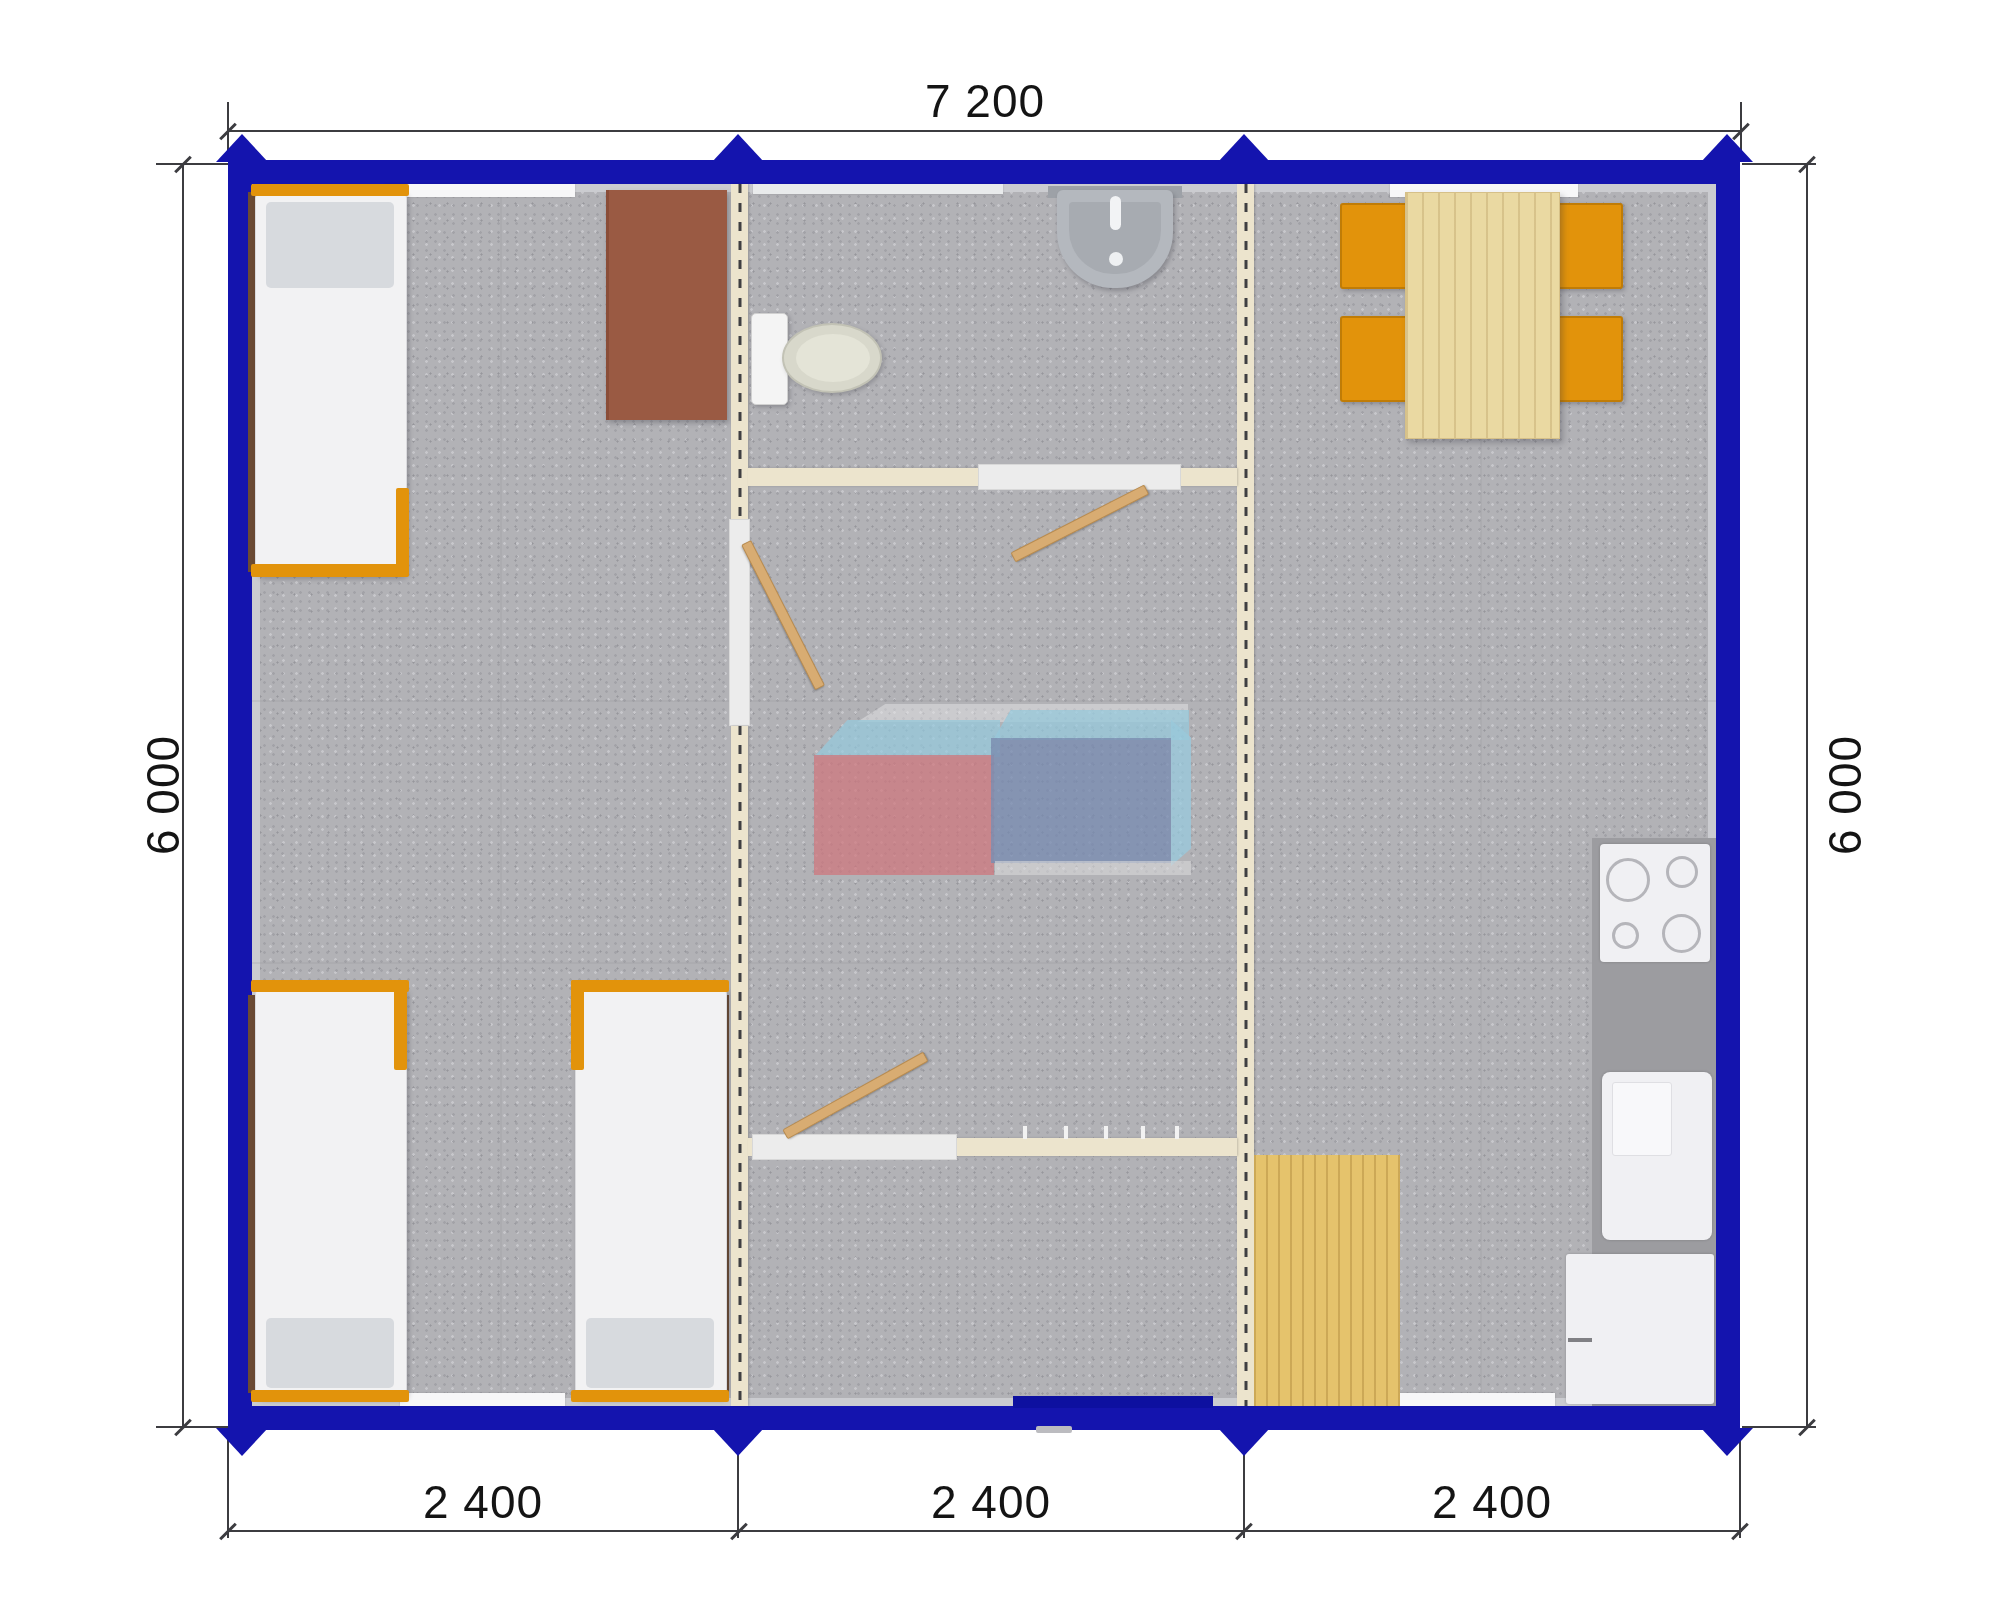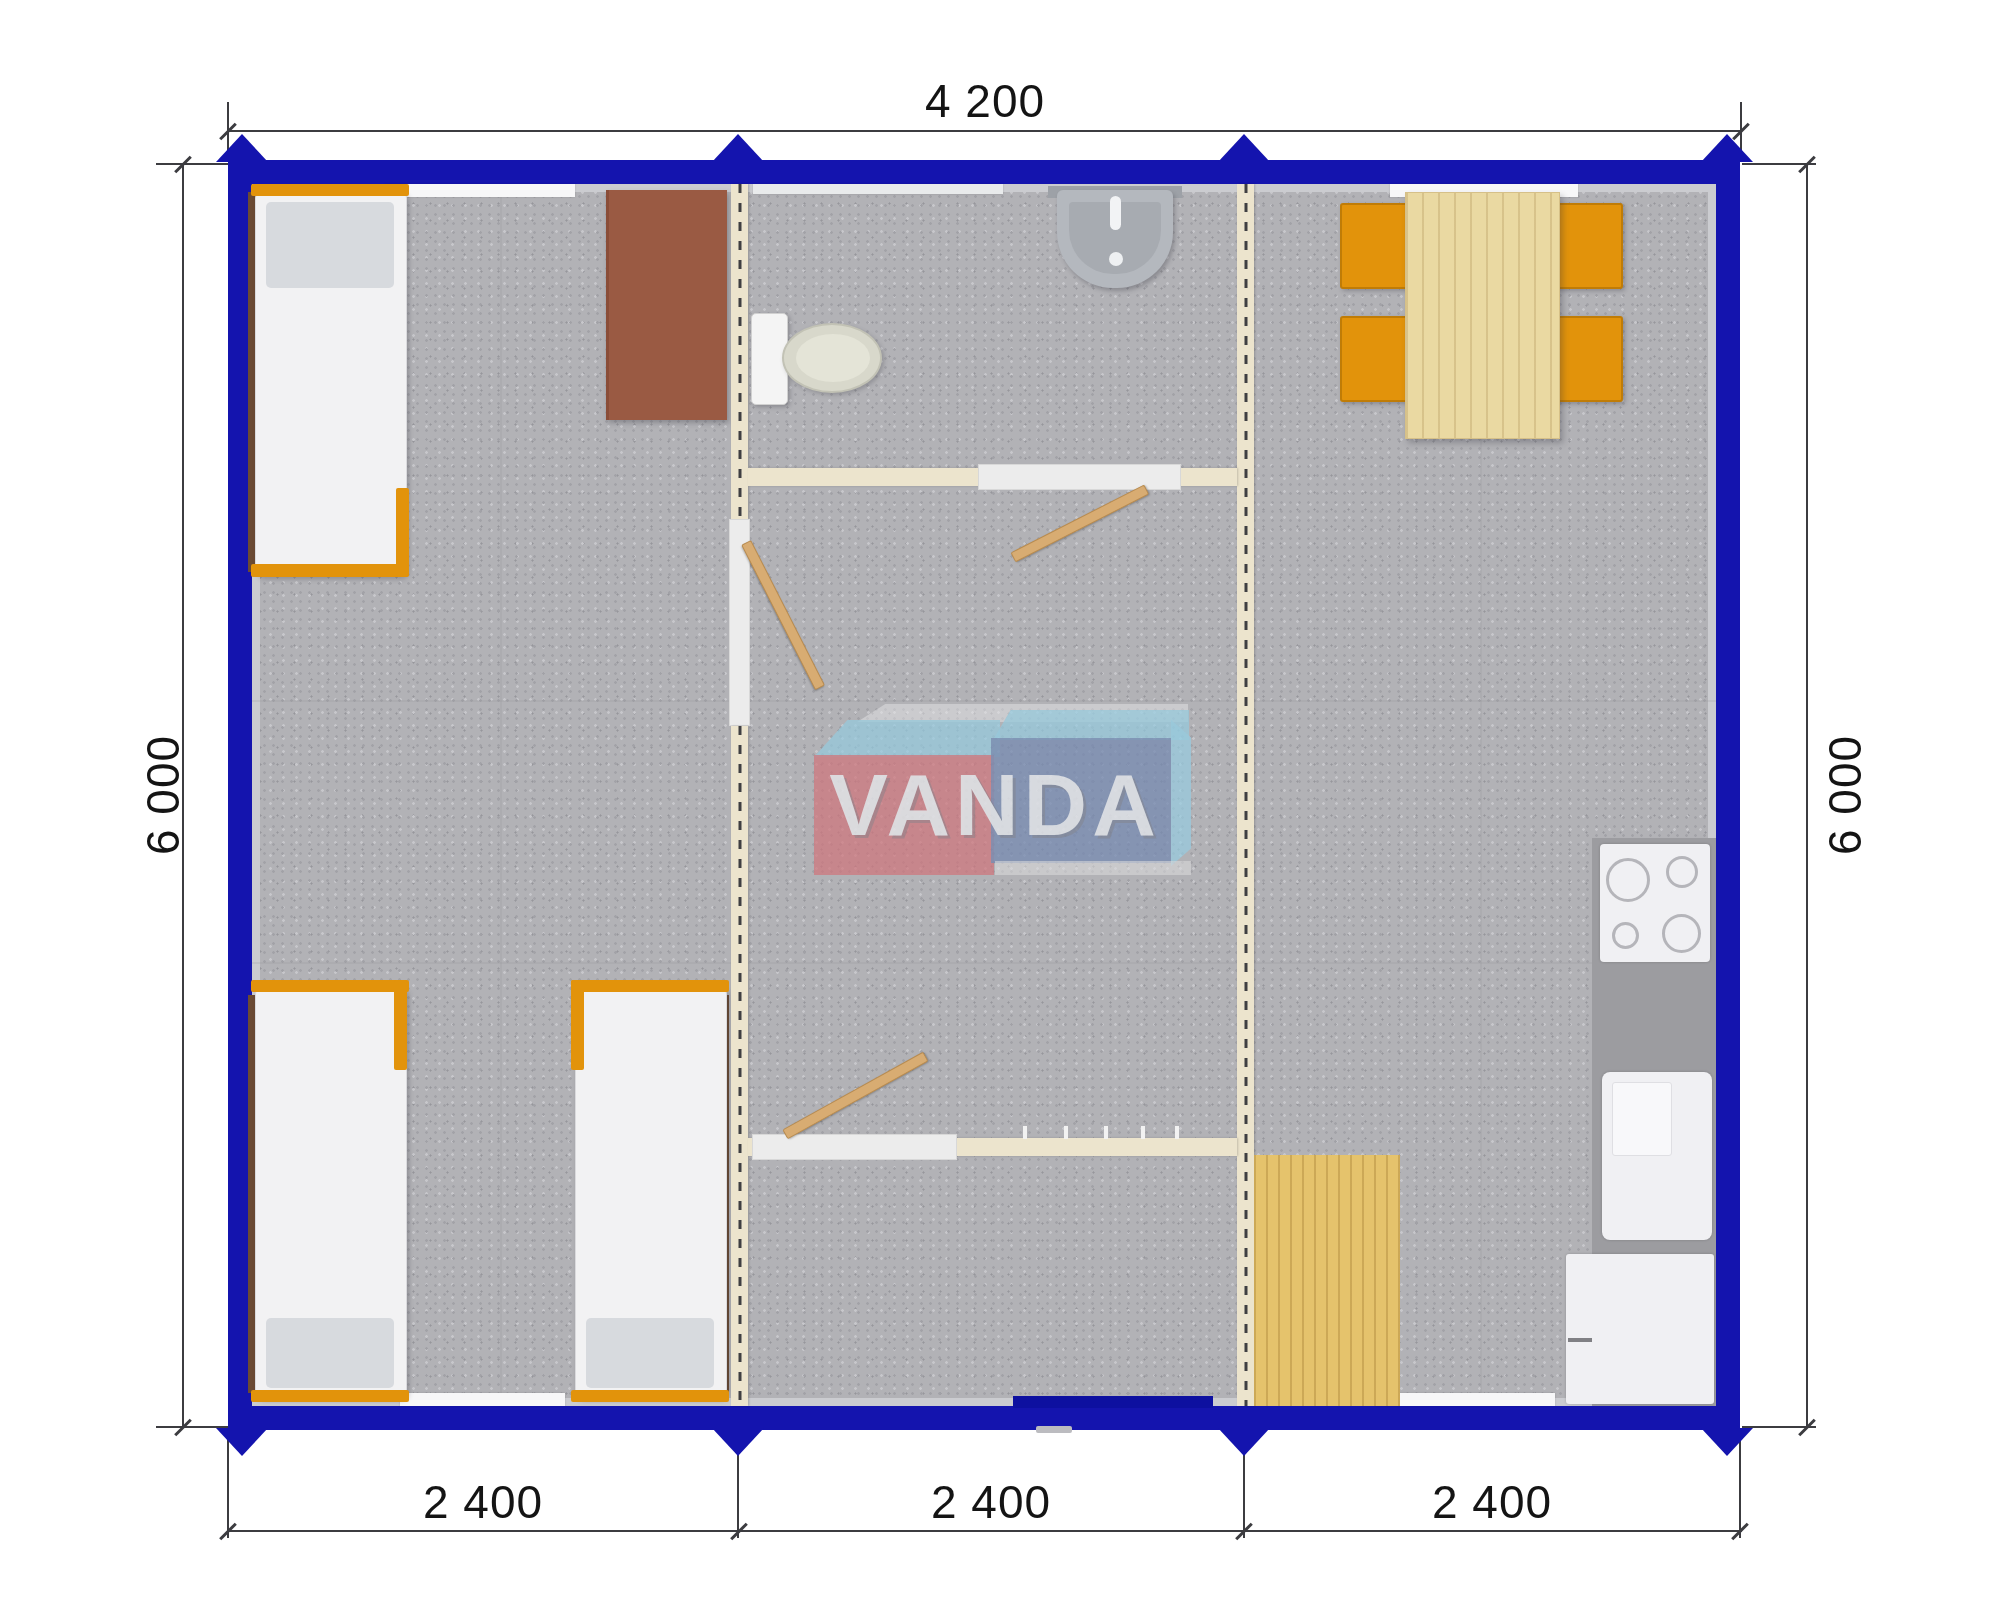--- a/index.html
+++ b/index.html
@@ -62,21 +62,21 @@
 </head>
 <body>
 
 <div id="canvas">
 
   <div class="dim-line" style="left:227px;top:102px;width:2px;height:58px;"></div>
   <div class="dim-line" style="left:1740px;top:102px;width:2px;height:58px;"></div>
   <div class="dim-line" style="left:228px;top:130px;width:1514px;height:2px;"></div>
   <div class="dim-tick" style="left:217px;top:130px;"></div>
   <div class="dim-tick" style="left:1730px;top:130px;"></div>
-  <div class="dim-label" style="left:885px;top:76px;width:200px;height:50px;">4 200</div>
+  <div class="dim-label" style="left:885px;top:76px;width:200px;height:50px;">7 200</div>
 
   <div class="dim-line" style="left:156px;top:163px;width:74px;height:2px;"></div>
   <div class="dim-line" style="left:156px;top:1426px;width:74px;height:2px;"></div>
   <div class="dim-line" style="left:182px;top:164px;width:2px;height:1263px;"></div>
   <div class="dim-tick" style="left:172px;top:163px;"></div>
   <div class="dim-tick" style="left:172px;top:1426px;"></div>
   <div class="dim-label rot" style="left:58px;top:770px;width:210px;height:50px;">6 000</div>
 
   <div class="dim-line" style="left:1742px;top:163px;width:74px;height:2px;"></div>
   <div class="dim-line" style="left:1742px;top:1426px;width:74px;height:2px;"></div>
@@ -208,16 +208,15 @@
   <div class="tri-down" style="left:1701px;top:1428px;"></div>
 
   <div id="logo">
     <div class="face" style="left:36px;top:6px;width:352px;height:18px;background:rgba(230,230,232,.55);clip-path:polygon(6% 100%,14% 0,100% 0,100% 100%);"></div>
     <div class="face" style="left:14px;top:22px;width:186px;height:37px;background:rgba(148,202,223,.78);clip-path:polygon(0 100%,18% 0,100% 0,100% 100%);"></div>
     <div class="face" style="left:14px;top:57px;width:180px;height:120px;background:rgba(207,117,125,.82);"></div>
     <div class="face" style="left:193px;top:12px;width:196px;height:30px;background:rgba(148,202,223,.78);clip-path:polygon(0 100%,9% 0,100% 0,100% 100%);"></div>
     <div class="face" style="left:191px;top:40px;width:180px;height:125px;background:rgba(118,137,176,.85);"></div>
     <div class="face" style="left:371px;top:22px;width:20px;height:146px;background:rgba(150,205,225,.78);clip-path:polygon(0 0,100% 12%,100% 88%,0 100%);"></div>
     <div class="face" style="left:195px;top:163px;width:196px;height:14px;background:rgba(222,222,224,.6);"></div>
-    <div id="logo-text">VANDA</div>
   </div>
 
 </div>
 
 </body></html>

